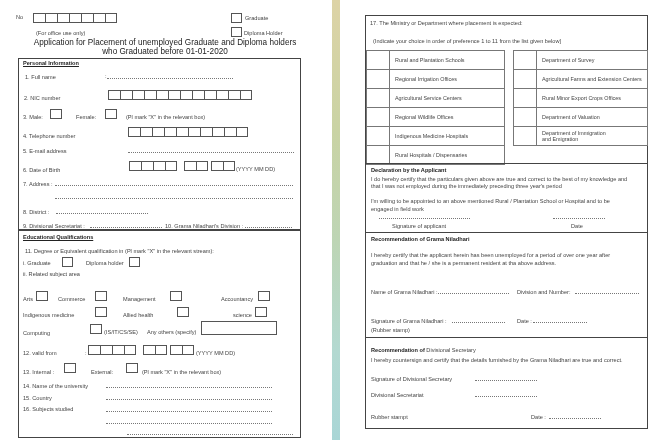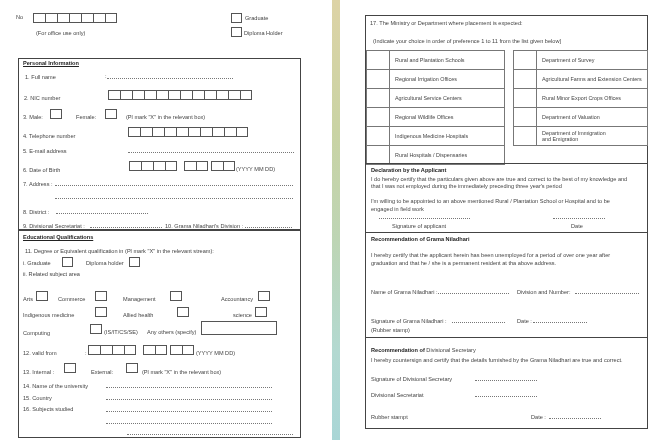--- a/index.html
+++ b/index.html
@@ -38,20 +38,22 @@
       <div class="c"></div>
   </div>
   <span class="t" style="left:36px;top:31px;">(For office use only)</span>
 
   <div class="box" style="left:231px;top:13px;width:11px;height:10px;"></div>
   <span class="t" style="left:245px;top:16px;">Graduate</span>
   <div class="box" style="left:231px;top:27px;width:11px;height:10px;"></div>
   <span class="t" style="left:244px;top:31px;">Diploma Holder</span>
 
   <div class="title" style="left:0;width:330px;top:39px;">
+    <div>Application for  Placement of unemployed Graduate and Diploma holders</div>
+    <div>who Graduated before 01-01-2020</div>
   </div>
 
   <div class="frame" style="left:18px;top:58px;width:283px;height:172px;"></div>
   <span class="t t-b t-u" style="left:23px;top:61px;">Personal Information</span>
 
   <span class="t" style="left:25px;top:75px;">1. Full name</span>
   <span class="t" style="left:105px;top:74px;">:</span>
   <div class="dots" style="left:107px;top:78px;width:126px;"></div>
 
   <span class="t" style="left:24px;top:96px;">2. NIC number</span>

